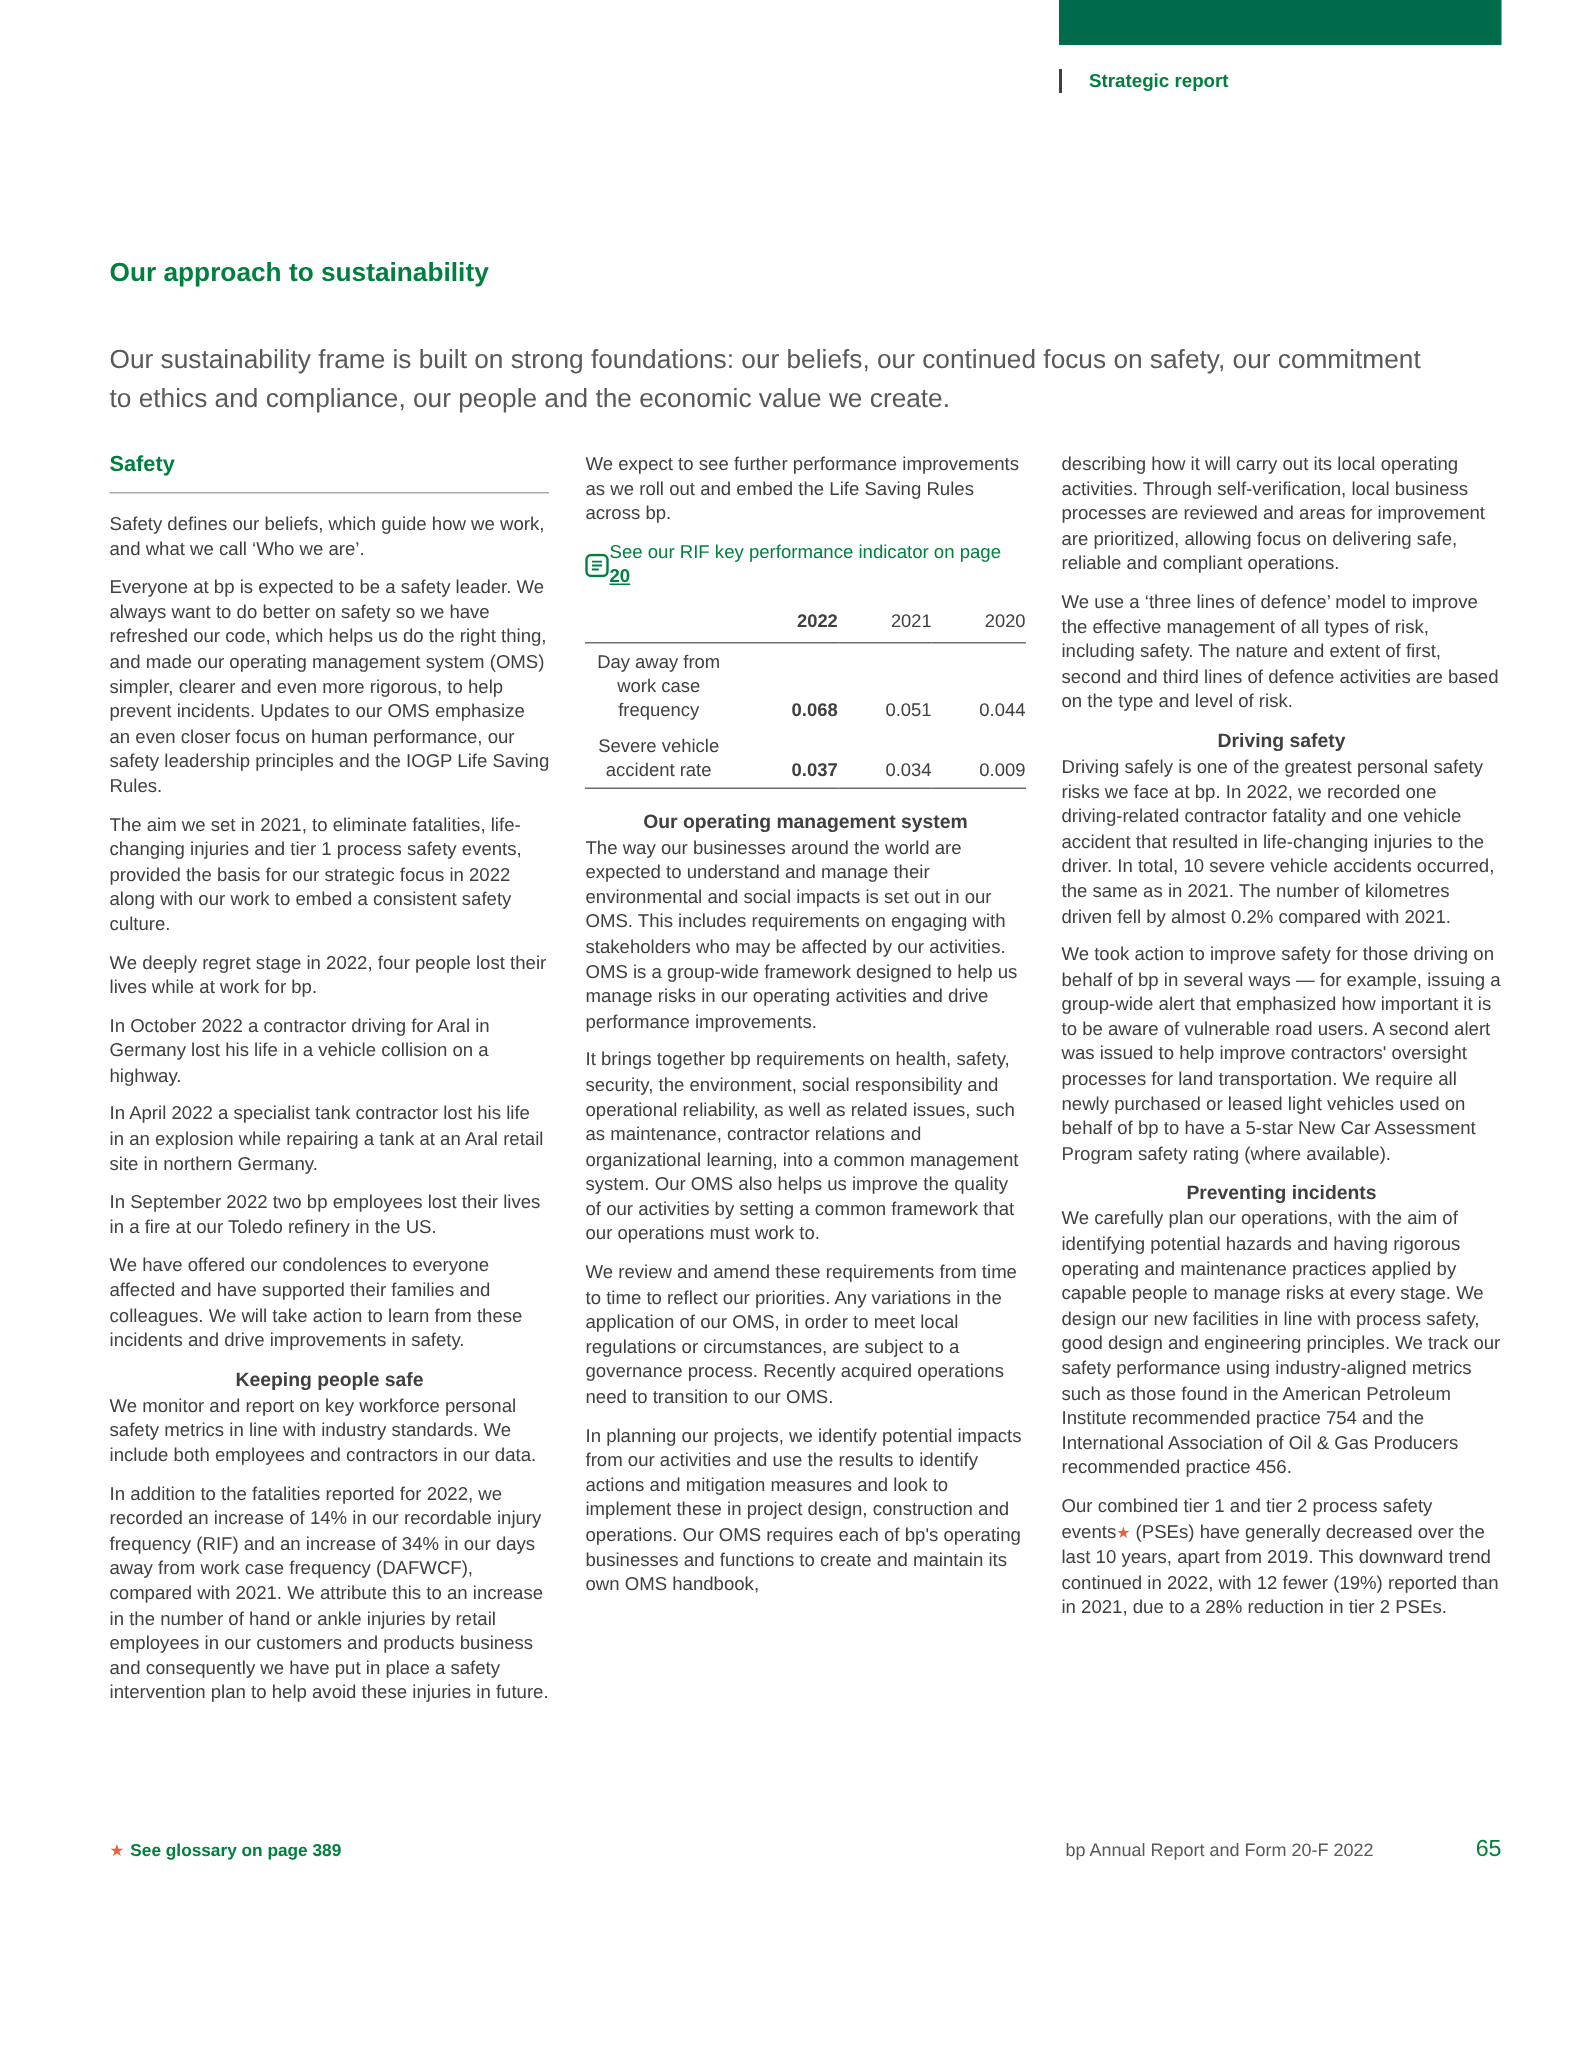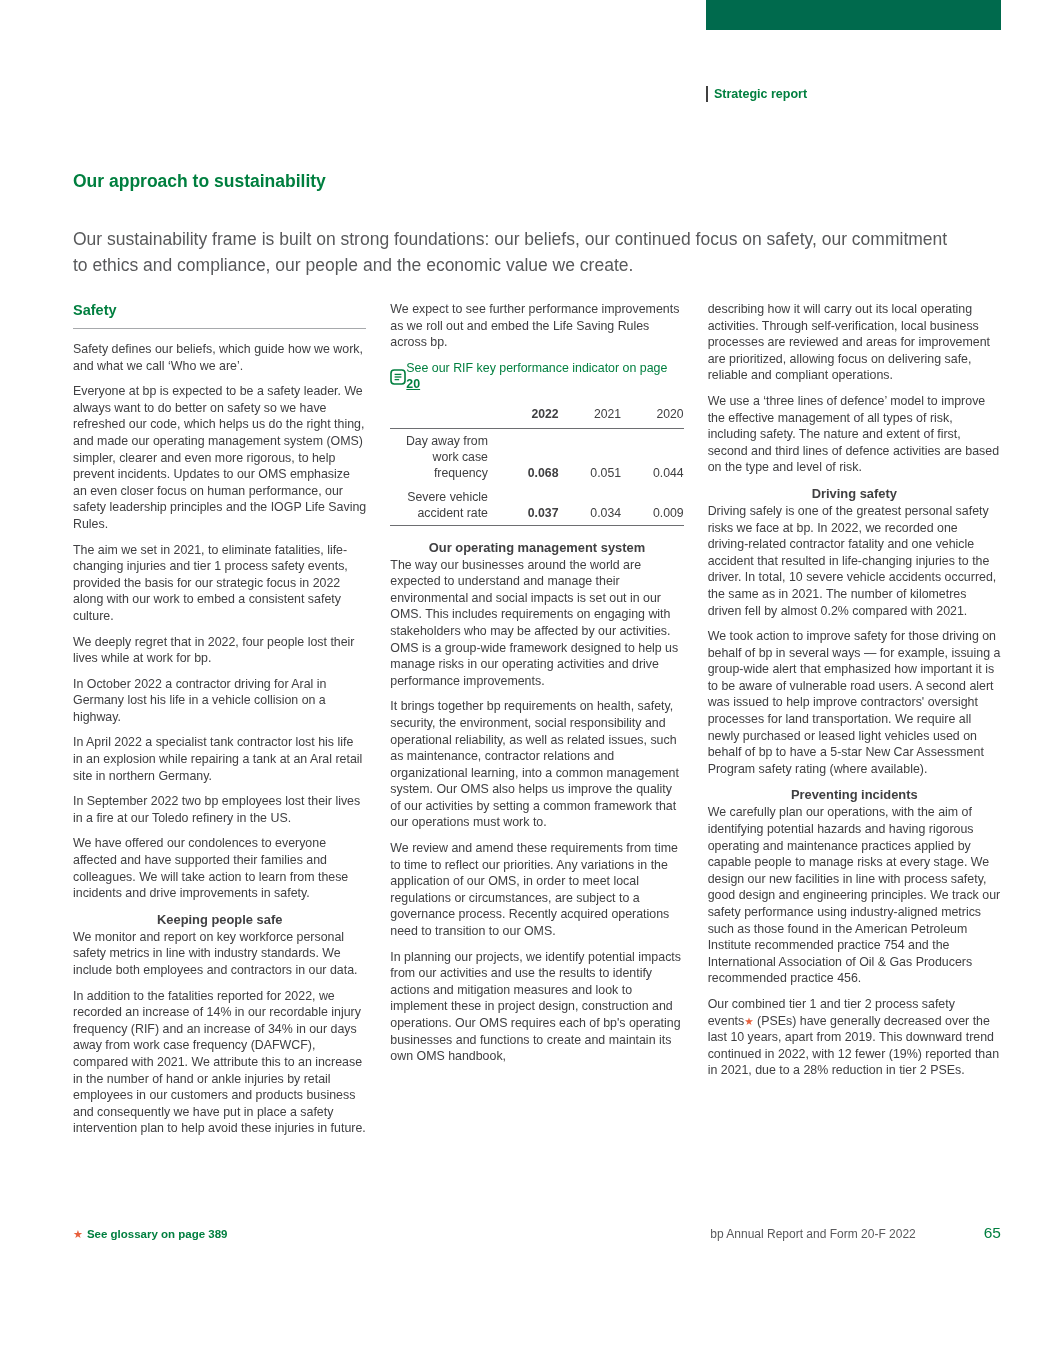--- a/index.html
+++ b/index.html
@@ -20,24 +20,23 @@
     position:relative;overflow:hidden;
   }
   .page{position:relative;width:1048px;height:1365px;background:#fff;}
 
   .topbar{
     position:absolute;top:0;left:706px;width:295px;height:30px;
     background:var(--bar-green);
   }
   .section-label{
     position:absolute;top:46px;left:706px;
-    border-left:2px solid #404040;padding-left:6px;
+    border-left:2px solid #404040;padding-left:18px;
     font-size:12.5px;font-weight:bold;color:var(--accent-green);
     line-height:16px;
-    margin-top:40px;
   }
   .page-title{
     position:absolute;left:73px;top:171px;
     font-size:17.5px;font-weight:bold;color:var(--accent-green);
   }
   .intro{
     position:absolute;left:73px;top:226px;width:884px;
     font-size:17.5px;line-height:26px;color:var(--muted-text);font-weight:400;
   }
 
@@ -69,21 +68,21 @@
     font-weight:normal;text-align:right;font-size:12.2px;
     padding:2px 0 5px;border-bottom:1px solid var(--table-rule);
     vertical-align:bottom;color:var(--body-text);
   }
   table.kpi-table th.label{text-align:left;width:36%;}
   table.kpi-table th.y-current{font-weight:bold;}
   table.kpi-table td{
     vertical-align:bottom;text-align:right;padding:4px 0 4px;
     font-size:12.3px;line-height:16px;
   }
-  table.kpi-table td.label{text-align:right;padding-right:8px;margin-left:28px;}
+  table.kpi-table td.label{text-align:center;padding-right:8px;margin-left:28px;}
   table.kpi-table td.v-current{font-weight:bold;}
   table.kpi-table tbody tr:last-child td{border-bottom:1px solid var(--table-rule);}
 
   .star{color:var(--star-orange);font-size:0.85em;}
 
   .footer{
     position:absolute;left:73px;top:1224px;width:928px;
     display:flex;justify-content:space-between;align-items:baseline;
   }
   .glossary{font-size:11.5px;font-weight:bold;color:var(--accent-green);cursor:pointer;}
@@ -106,21 +105,21 @@
   <h1 class="page-title">Our approach to sustainability</h1>
 
   <p class="intro">Our sustainability frame is built on strong foundations: our beliefs, our continued focus on safety, our commitment to ethics and compliance, our people and the economic value we create.</p>
 
   <div class="columns">
       <div class="col">
         <h2 class="section-heading">Safety</h2>
         <p>Safety defines our beliefs, which guide how we work, and what we call ‘Who we are’.</p>
         <p>Everyone at bp is expected to be a safety leader. We always want to do better on safety so we have refreshed our code, which helps us do the right thing, and made our operating management system (OMS) simpler, clearer and even more rigorous, to help prevent incidents. Updates to our OMS emphasize an even closer focus on human performance, our safety leadership principles and the IOGP Life Saving Rules.</p>
         <p>The aim we set in 2021, to eliminate fatalities, life-changing injuries and tier 1 process safety events, provided the basis for our strategic focus in 2022 along with our work to embed a consistent safety culture.</p>
-        <p>We deeply regret that in 2022, four people lost their lives while at work for bp.</p>
+        <p>We deeply regret stage in 2022, four people lost their lives while at work for bp.</p>
         <p>In October 2022 a contractor driving for Aral in Germany lost his life in a vehicle collision on a highway.</p>
         <p>In April 2022 a specialist tank contractor lost his life in an explosion while repairing a tank at an Aral retail site in northern Germany.</p>
         <p>In September 2022 two bp employees lost their lives in a fire at our Toledo refinery in the US.</p>
         <p>We have offered our condolences to everyone affected and have supported their families and colleagues. We will take action to learn from these incidents and drive improvements in safety.</p>
         <h3 class="subheading">Keeping people safe</h3>
         <p>We monitor and report on key workforce personal safety metrics in line with industry standards. We include both employees and contractors in our data.</p>
         <p>In addition to the fatalities reported for 2022, we recorded an increase of 14% in our recordable injury frequency (RIF) and an increase of 34% in our days away from work case frequency (DAFWCF), compared with 2021. We attribute this to an increase in the number of hand or ankle injuries by retail employees in our customers and products business and consequently we have put in place a safety intervention plan to help avoid these injuries in future.</p>
       </div>
       <div class="col">
         <p>We expect to see further performance improvements as we roll out and embed the Life Saving Rules across bp.</p>

